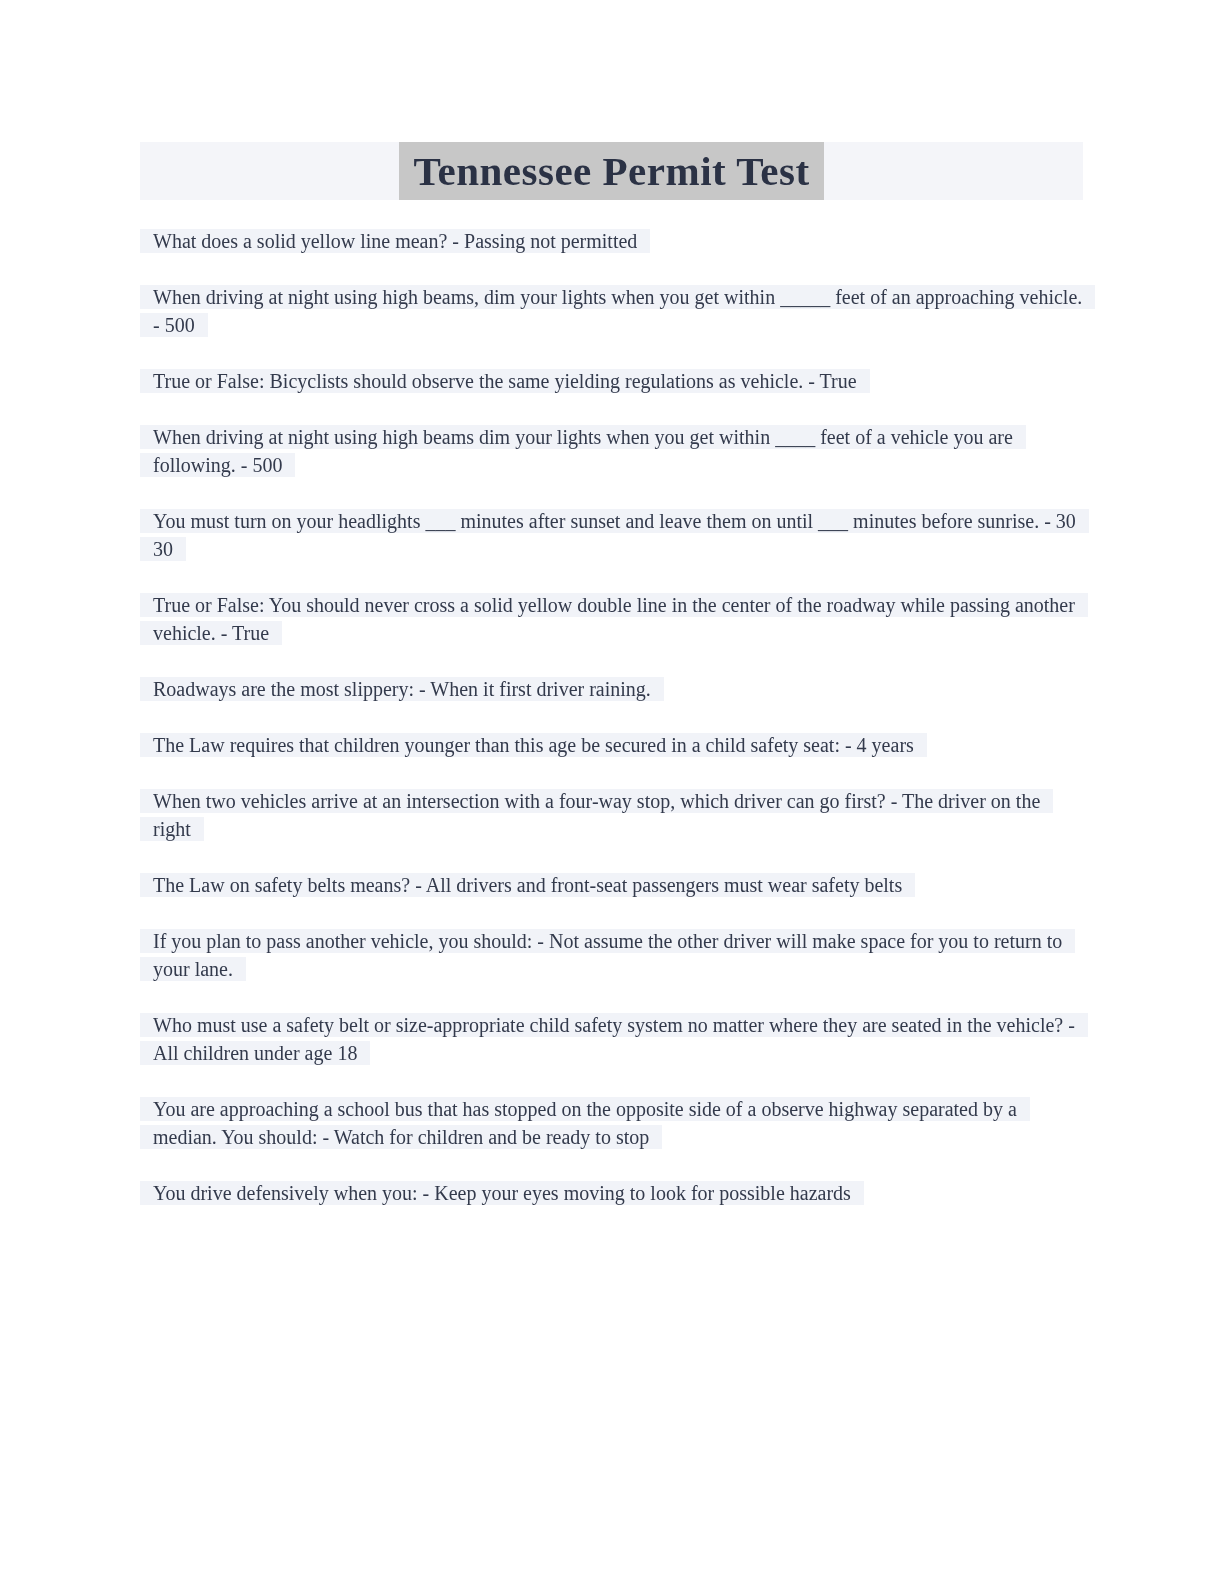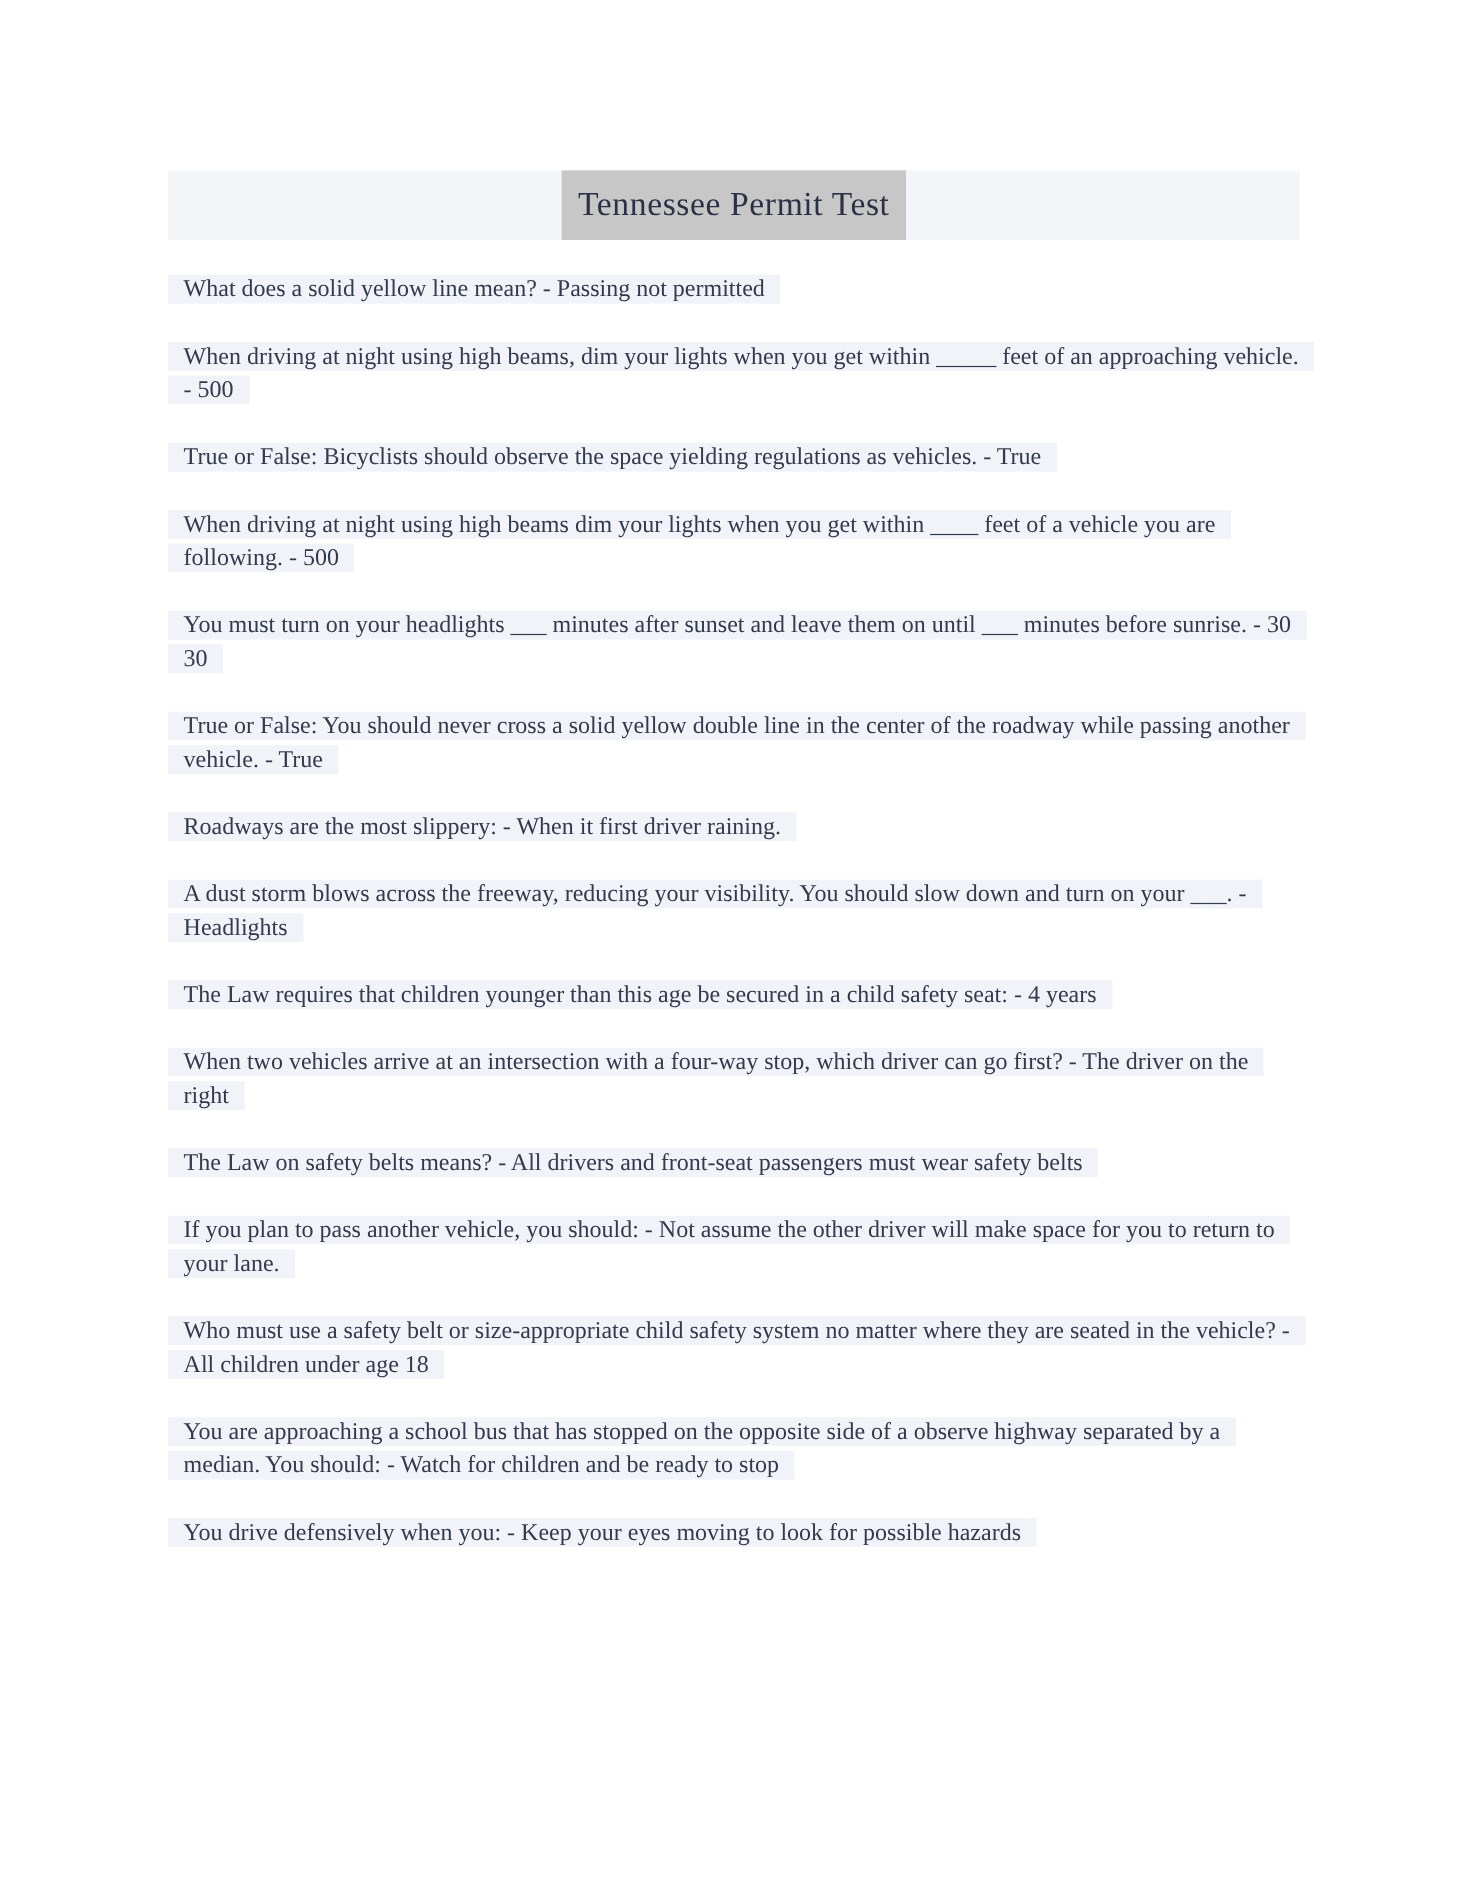--- a/index.html
+++ b/index.html
@@ -23,22 +23,22 @@
     background: var(--banner-bg, #f4f5f9);
     height: 58px;
     display: flex;
     align-items: center;
     justify-content: center;
     margin-bottom: 27px;
   }
   .title-hl {
     background: var(--title-highlight, #c7c7c7);
     color: var(--title-text, #2b3245);
-    font-weight: normal;
-    font-size: 28px;
+    font-weight: bold;
+    font-size: 41px;
     line-height: 58px;
     padding: 0 14px;
     white-space: nowrap;
     letter-spacing: 0.5px;
   }
   .content {
     color: var(--body-text, #333a4c);
     font-size: 20px;
     line-height: 28px;
   }
@@ -59,26 +59,25 @@
 </head>
 <body>
 
 <div class="page">
   <div class="banner">
     <span class="title-hl">Tennessee Permit Test</span>
   </div>
   <div class="content">
       <p class="q"><span class="hl">What does a solid yellow line mean? - Passing not permitted</span></p>
       <p class="q"><span class="hl">When driving at night using high beams, dim your lights when you get within _____ feet of an approaching vehicle. - 500</span></p>
-      <p class="q"><span class="hl">True or False: Bicyclists should observe the space yielding regulations as vehicles. - True</span></p>
+      <p class="q"><span class="hl">True or False: Bicyclists should observe the same yielding regulations as vehicle. - True</span></p>
       <p class="q"><span class="hl">When driving at night using high beams dim your lights when you get within ____ feet of a vehicle you are following. - 500</span></p>
       <p class="q"><span class="hl">You must turn on your headlights ___ minutes after sunset and leave them on until ___ minutes before sunrise. - 30 30</span></p>
       <p class="q"><span class="hl">True or False: You should never cross a solid yellow double line in the center of the roadway while passing another vehicle. - True</span></p>
       <p class="q"><span class="hl">Roadways are the most slippery: - When it first driver raining.</span></p>
-      <p class="q"><span class="hl">A dust storm blows across the freeway, reducing your visibility. You should slow down and turn on your ___. - Headlights</span></p>
       <p class="q"><span class="hl">The Law requires that children younger than this age be secured in a child safety seat: - 4 years</span></p>
       <p class="q"><span class="hl">When two vehicles arrive at an intersection with a four-way stop, which driver can go first? - The driver on the right</span></p>
       <p class="q"><span class="hl">The Law on safety belts means? - All drivers and front-seat passengers must wear safety belts</span></p>
       <p class="q"><span class="hl">If you plan to pass another vehicle, you should: - Not assume the other driver will make space for you to return to your lane.</span></p>
       <p class="q"><span class="hl">Who must use a safety belt or size-appropriate child safety system no matter where they are seated in the vehicle? - All children under age 18</span></p>
       <p class="q"><span class="hl">You are approaching a school bus that has stopped on the opposite side of a observe highway separated by a median. You should: - Watch for children and be ready to stop</span></p>
       <p class="q"><span class="hl">You drive defensively when you: - Keep your eyes moving to look for possible hazards</span></p>
     </div>
 </div>
 

